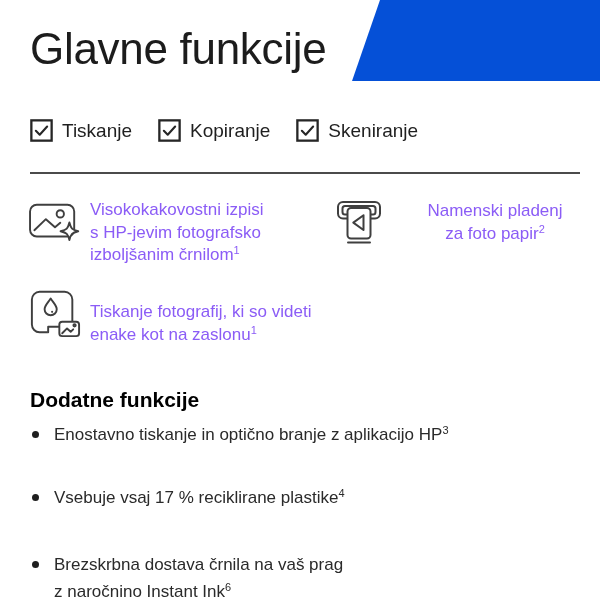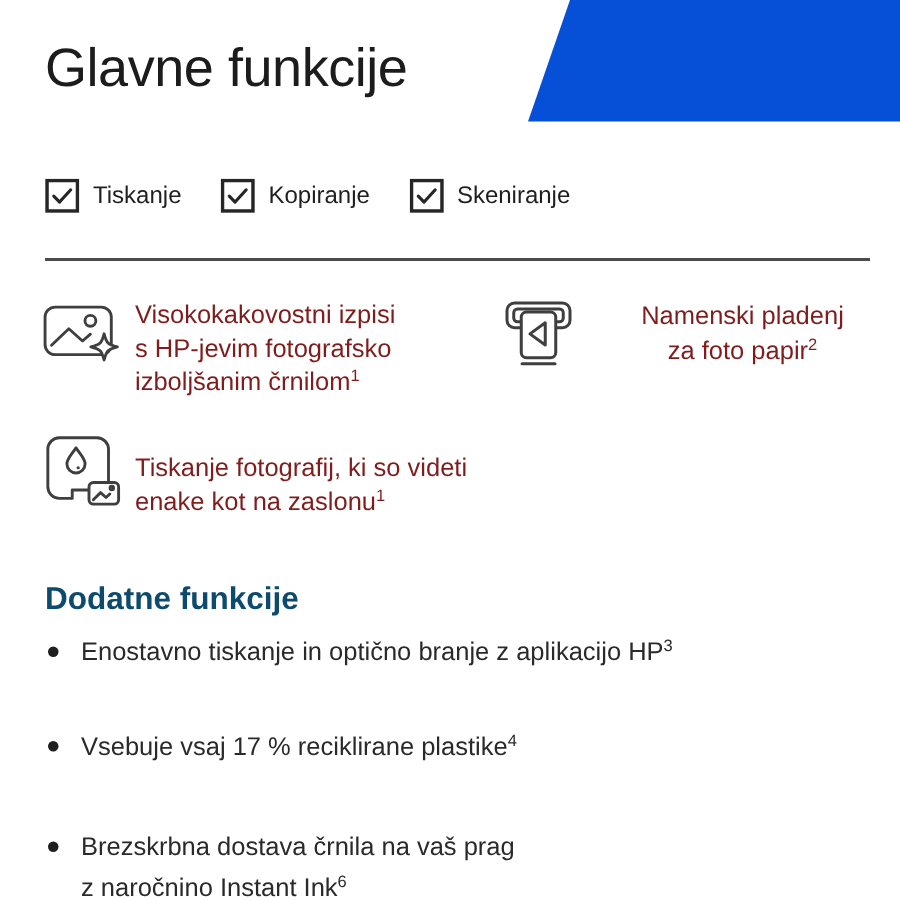--- a/index.html
+++ b/index.html
@@ -2,40 +2,40 @@
 <html><head>
 <meta charset="utf-8">
 <style>
   html,body{margin:0;padding:0;background:#ffffff;}
   .canvas{
     position:relative;width:600px;height:600px;background:#ffffff;overflow:hidden;
     font-family:"Liberation Sans","DejaVu Sans",sans-serif;color:#222;
   }
   .accent-shape{position:absolute;top:0;left:0;}
   .page-title{
-    position:absolute;left:30px;top:24px;font-size:36px;font-weight:400;
+    position:absolute;left:30px;top:24px;font-size:44px;font-weight:400;
     color:#1c1c1c;letter-spacing:-0.3px;
   }
   .checkbox-row{position:absolute;left:30px;top:119px;display:flex;gap:26px;align-items:center;}
   .checkbox-item{display:flex;align-items:center;gap:9px;}
   .checkbox-item svg{display:block;}
-  .checkbox-label{font-size:16px;color:#1f1f1f;}
+  .checkbox-label{font-size:19px;color:#1f1f1f;}
   .divider{position:absolute;left:30px;top:172px;width:550px;height:2px;background:#4b4b4b;}
   .feature{position:absolute;}
   .feature .icon-box{position:absolute;top:0;left:0;}
   .ft-text{
-    font-size:17px;line-height:22.5px;color:#7f1d1d;white-space:pre-line;
+    font-size:17px;line-height:22.5px;color:#8b5cf6;white-space:pre-line;
   }
   .f1{left:28px;top:199px;}  .f1 .ft-text{margin-left:62px;width:250px;}
   .f2{left:332px;top:196px;} .f2 .ft-text{margin-left:68px;width:190px;margin-top:4px;text-align:center;}
   .f3{left:29px;top:287px;}  .f3 .ft-text{margin-left:61px;width:260px;margin-top:14px;}
   .f4{left:335px;top:283px;} .f4 .ft-text{margin-left:65px;width:190px;margin-top:6px;}
   sup.fn{font-size:11px;line-height:0;vertical-align:baseline;position:relative;top:-6px;}
   .additional-heading{
-    position:absolute;left:30px;top:388px;font-size:21px;font-weight:700;color:#0c4a6e;
+    position:absolute;left:30px;top:388px;font-size:21px;font-weight:700;color:#000000;
   }
   .bullet-item{position:absolute;left:30px;display:flex;}
   .bullet-dot{
     width:7px;height:7px;border-radius:50%;background:#1f1f1f;flex:0 0 auto;
     margin-top:10px;margin-right:15px;margin-left:2px;
   }
   .bullet-text{font-size:17px;line-height:27px;color:#2a2a2a;white-space:pre-line;width:500px;}
   .b1{top:421px;} .b2{top:484px;} .b3{top:551px;}
   .icon-stroke{stroke:#3f3f3f;stroke-width:2;fill:none;stroke-linecap:round;stroke-linejoin:round;}
 </style>

